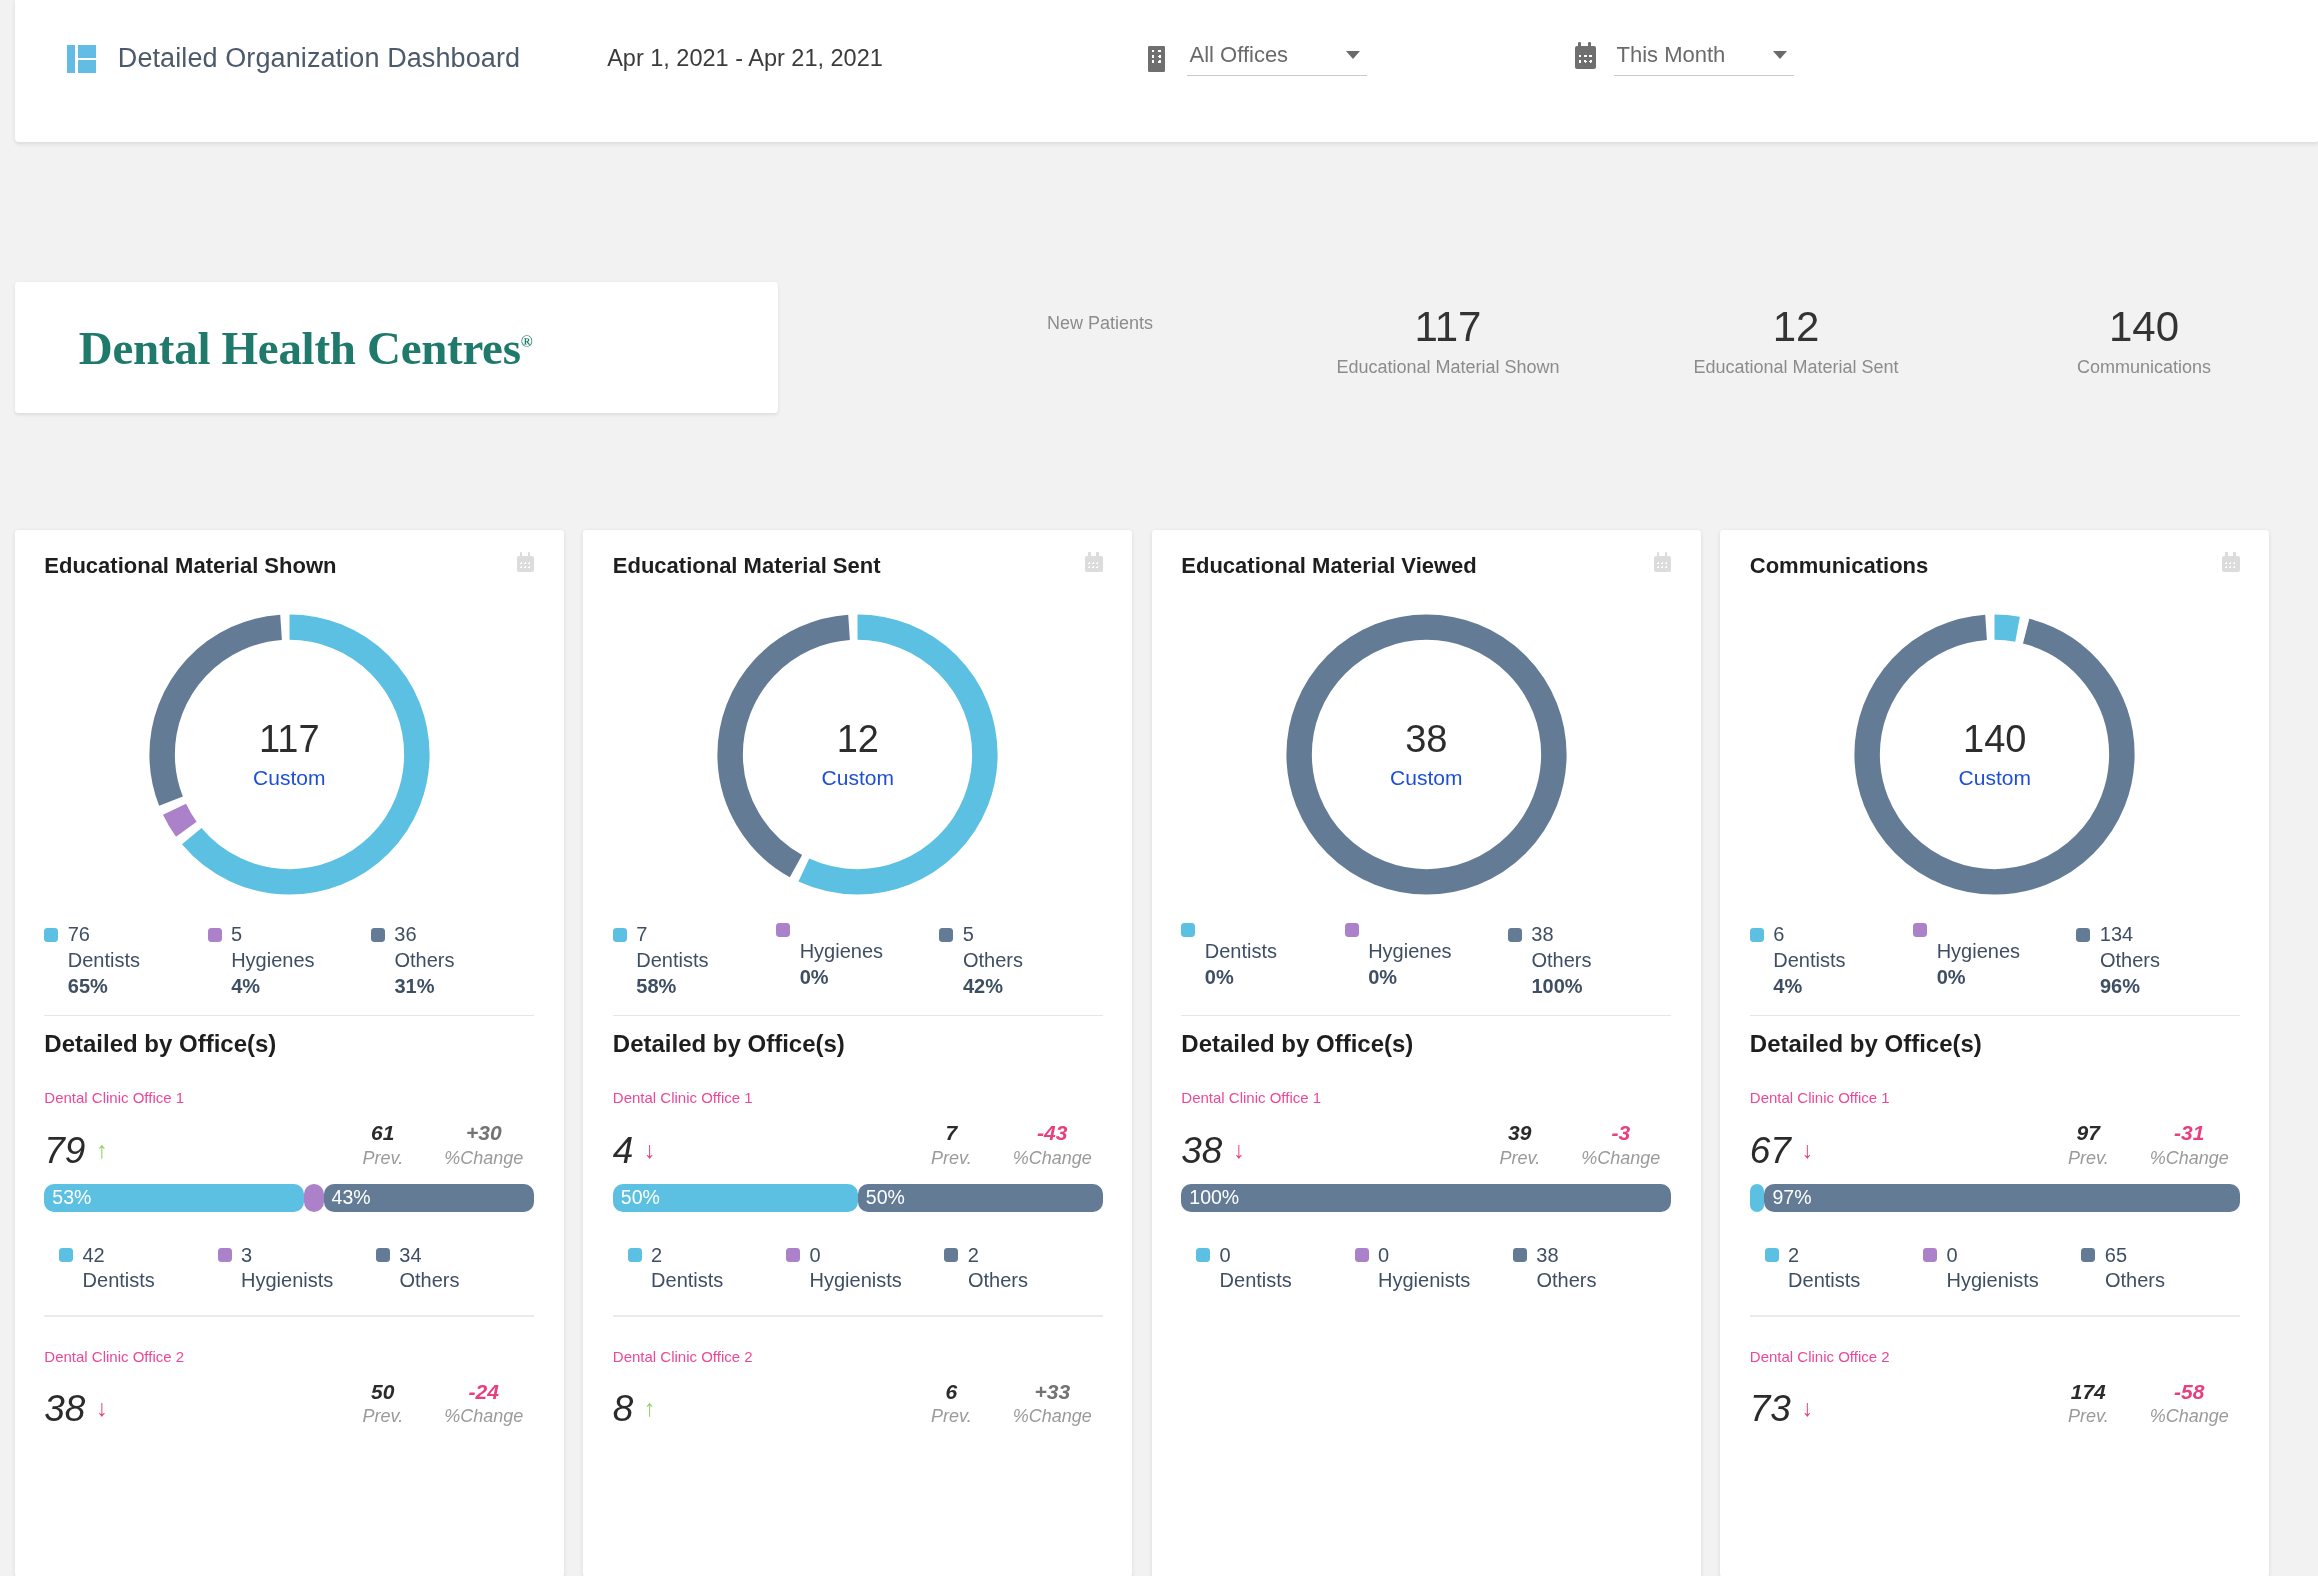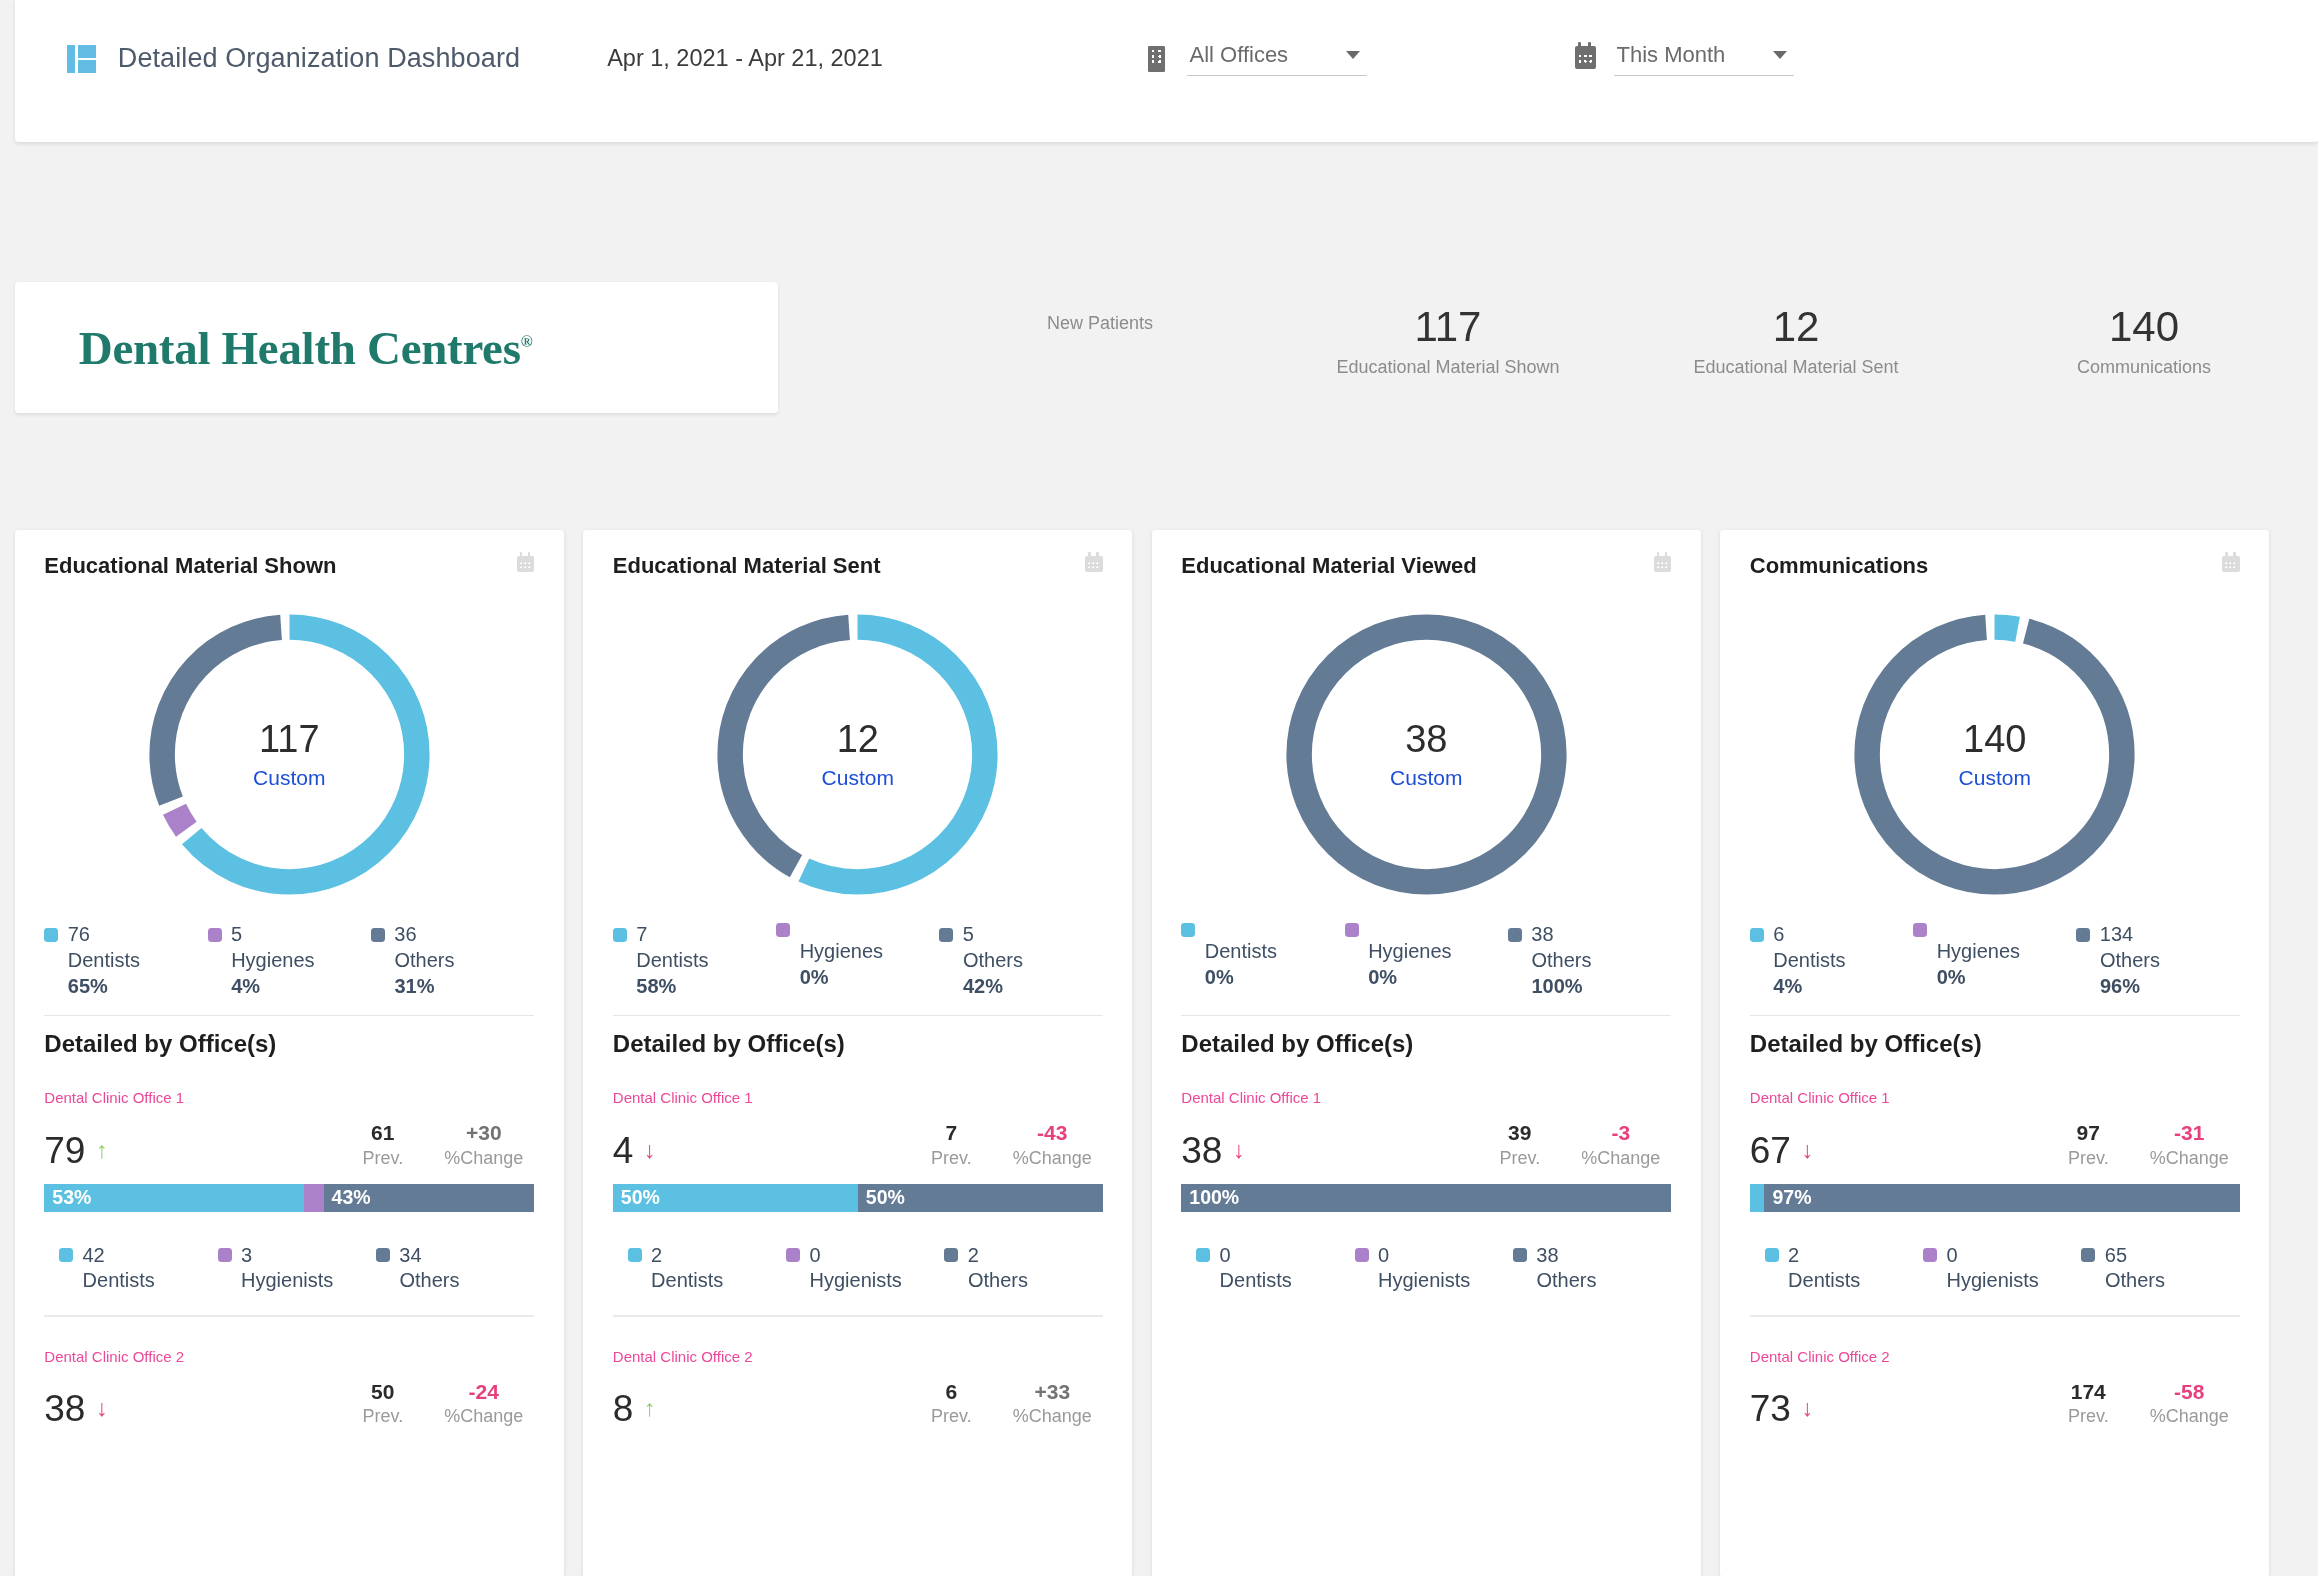--- a/index.html
+++ b/index.html
@@ -138,34 +138,34 @@
   .sw.slate { background:#647b96; }
   .legend-num { font-size: 20px; color:#3f4f63; }
   .legend-name { font-size: 20px; color:#3f4f63; margin-top:2.7px; margin-left:23.5px; }
   .legend-pct { font-size: 20px; color:#3f4f63; font-weight:700; margin-top:2.7px; margin-left:23.5px; }
 
   .rule { height:1.3px; background:#e6e6e6; margin-top: 17.4px; }
 
   .detail-title { font-size:24px; font-weight:700; color:#1e1e1e; margin-top:14px; }
   .office { margin-top: 31px; }
   .office-name { font-size:15px; color:#ec4899; }
-  .office-row { display:flex; align-items:flex-end; margin-top: 14.8px; }
+  .office-row { display:flex; align-items:flex-end; margin-top: 14.8px; font-style: italic; }
   .office-main { display:flex; align-items:center; flex:1; }
   .office-value { font-size:37px; color:#2b2b2b; line-height:1; }
   .arrow { margin-left:10.7px; font-size:23px; line-height:1; }
   .arrow.up { color:#8ed163; }
   .arrow.down { color:#e8407f; }
   .stat { text-align:center; width: 101px; }
   .stat-val { font-size:21px; font-weight:700; color:#2b2b2b; }
   .stat-val.pos { color:#737373; }
   .stat-val.neg { color:#e8407f; }
   .stat-lbl { font-size:18px; color:#9a9a9a; margin-top:2.7px; }
 
   .bar { display:flex; height:28px; margin-top:14.8px; overflow:hidden; }
-  .seg { display:flex; align-items:center; color:#fff; font-size:19.5px; font-weight:700; padding-left:8px; white-space:nowrap; }
+  .seg { display:flex; align-items:center; color:#fff; font-size:19.5px; font-weight:400; padding-left:8px; white-space:nowrap;border-radius:10px; }
   .seg.blue  { background:#5cc0e2; }
   .seg.purple{ background:#ab82c9; }
   .seg.slate { background:#647b96; }
 
   .sub-legend { display:flex; margin-top: 32px; padding-left: 14.8px; }
   .sub-col { flex:1; }
   .sub-name { font-size:20px; color:#3f4f63; margin-top:2.7px; margin-left:23.5px; }
 
   .office-rule { height:1.3px; background:#eaeaea; margin-top:23px; }
 </style>

